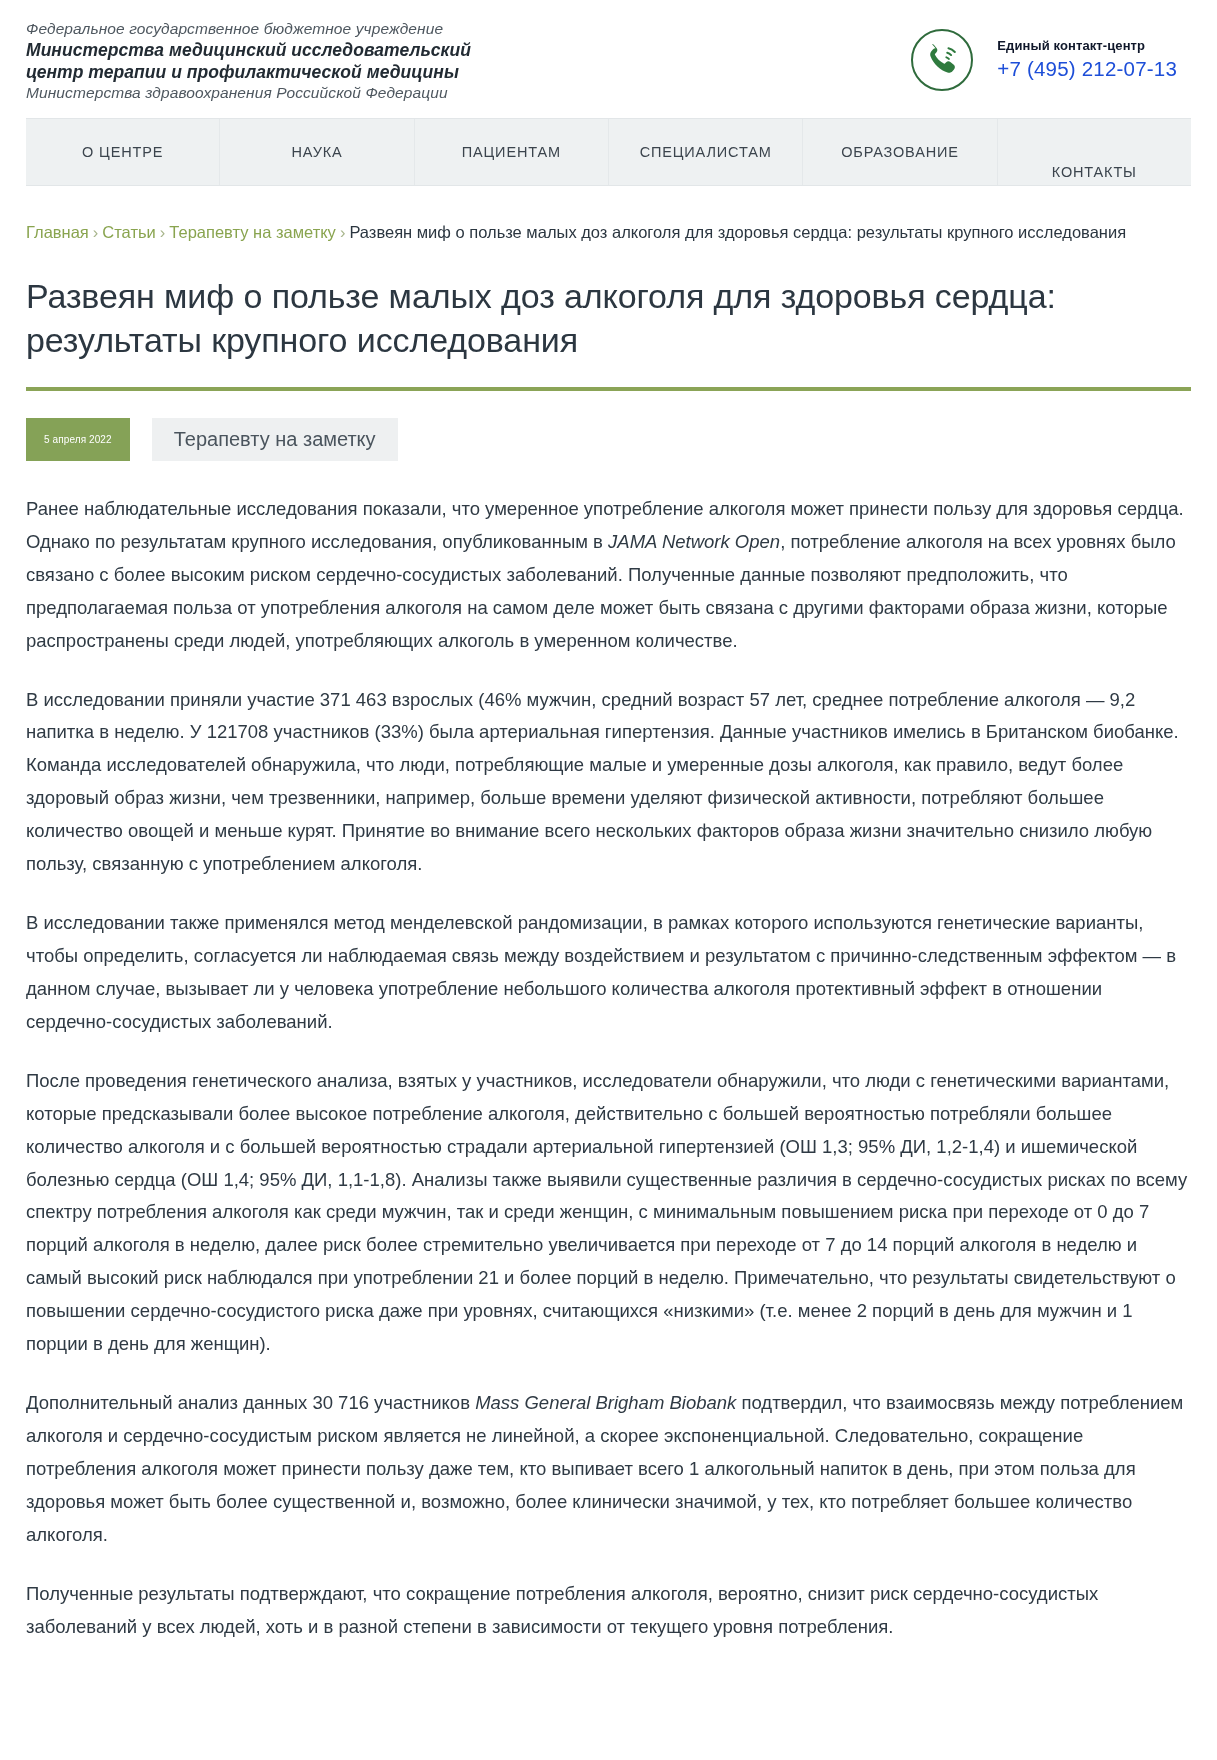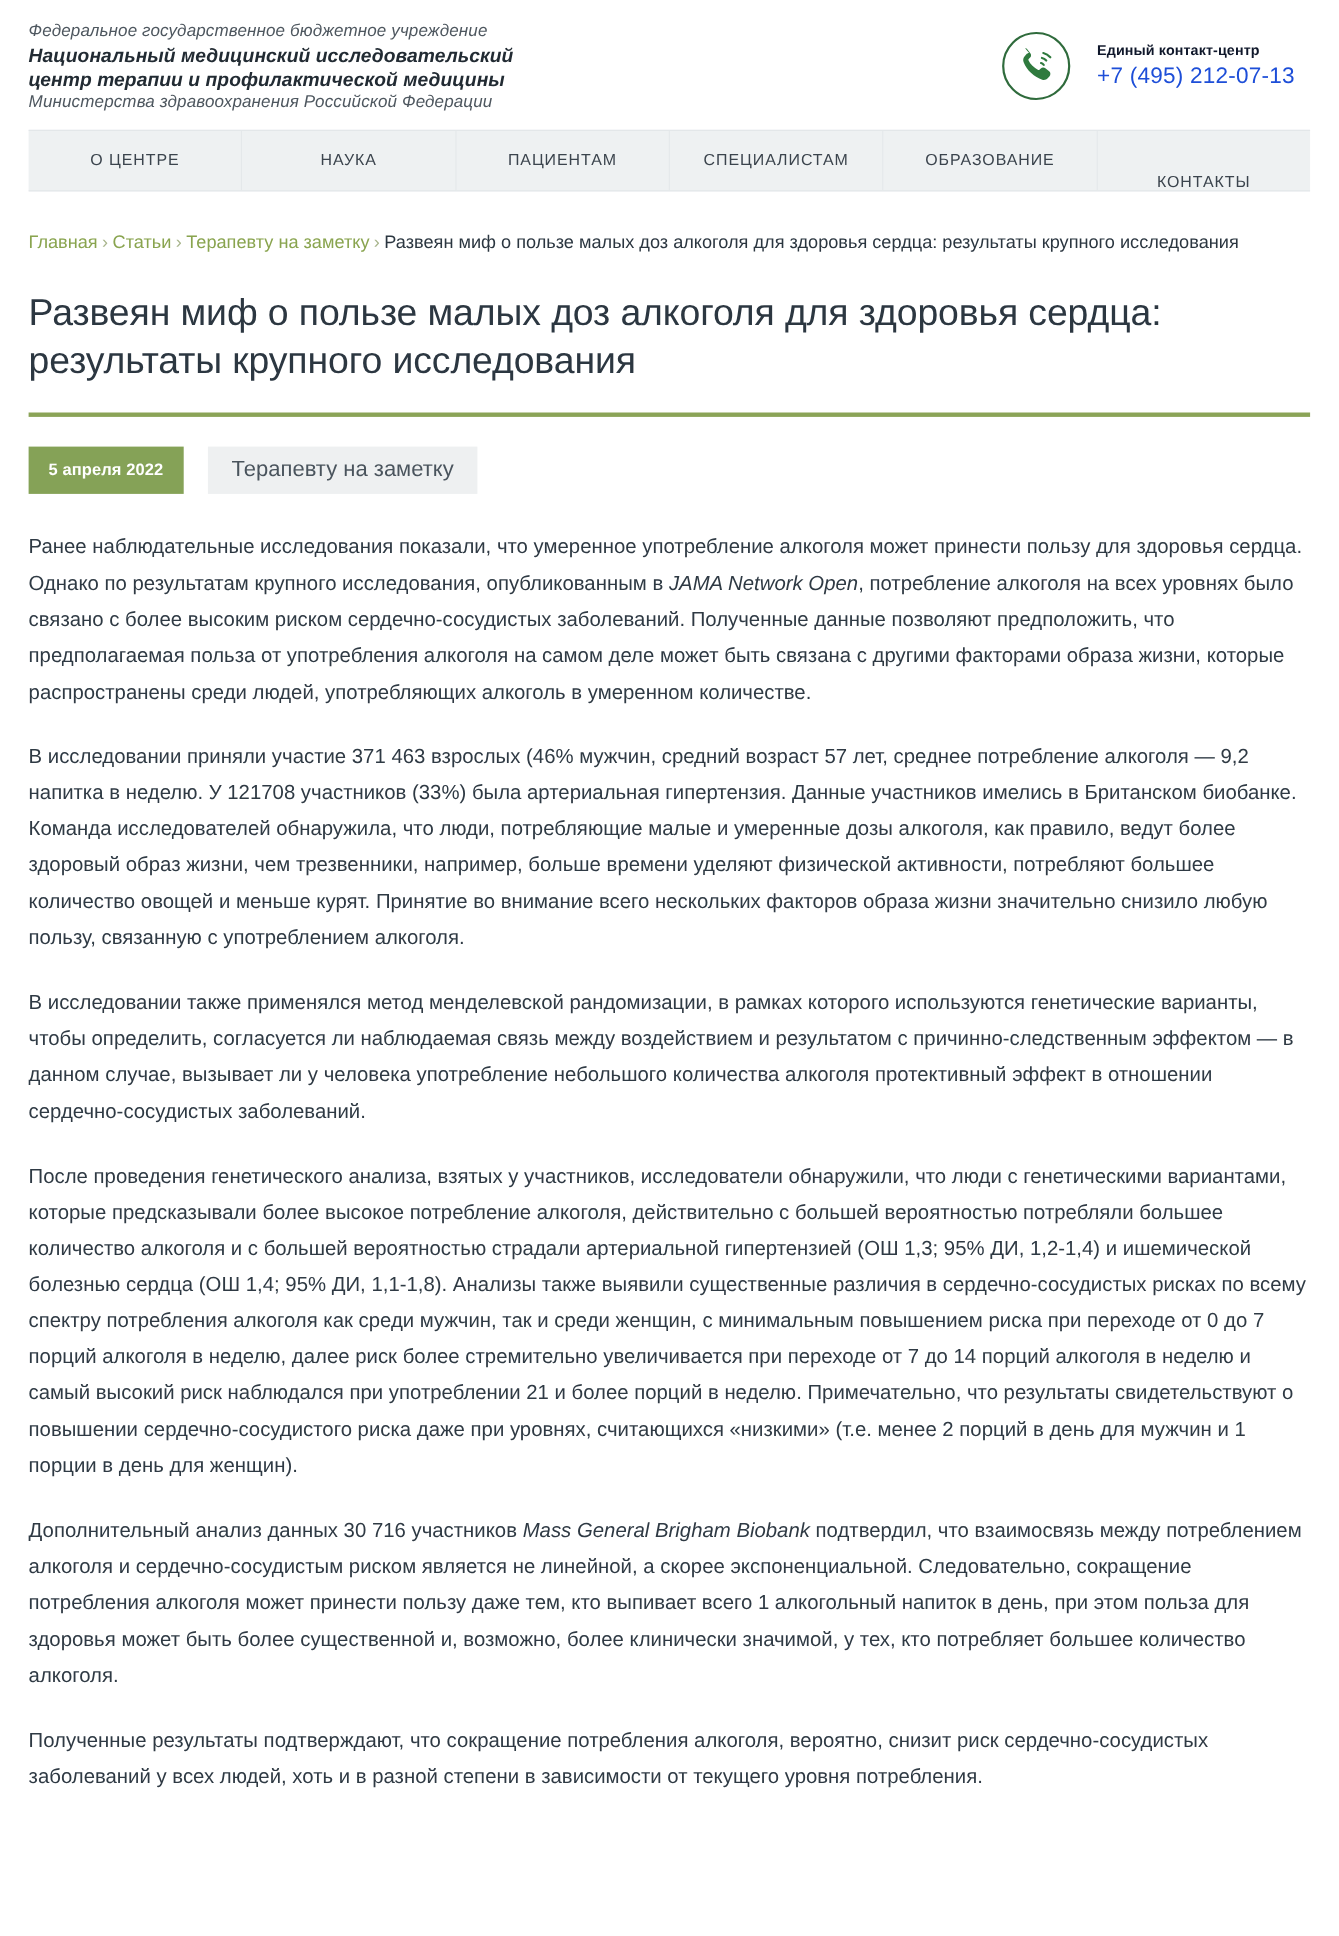--- a/index.html
+++ b/index.html
@@ -80,21 +80,21 @@
     letter-spacing: 0.2px;
   }
 
   
   .main-nav {
     display: flex;
     background: #eef1f2;
     border-top: 1px solid #e2e6e8;
     border-bottom: 1px solid #e2e6e8;
     margin: 0 26px;
-    height: 56px;
+    height: 68px;
   }
   .nav-item {
     flex: 1 1 0;
     display: flex;
     align-items: center;
     justify-content: center;
     font-size: 14.5px;
     letter-spacing: 0.85px;
     color: #3b444d;
     border-right: 1px solid #e4e8ea;
@@ -141,22 +141,22 @@
 
   .meta-row {
     display: flex;
     align-items: stretch;
     margin-top: 27px;
     gap: 22px;
   }
   .date-badge {
     background: #85a257;
     color: #ffffff;
-    font-weight: bold;
-    font-size: 15px;
+    font-weight: normal;
+    font-size: 10px;
     padding: 12px 18px;
     display: flex;
     align-items: center;
     letter-spacing: 0.1px;
   }
   .tag-badge {
     background: #eef0f1;
     color: #4a545d;
     font-size: 20px;
     padding: 10px 22px;
@@ -179,21 +179,21 @@
   .article-body em { }
 </style>
 </head>
 <body>
 
 <header class="site-header">
 
   <div class="brand">
     <div class="brand-text">
       <div class="brand-line">Федеральное государственное бюджетное учреждение</div>
-      <div class="brand-line strong">Национальный медицинский исследовательский</div>
+      <div class="brand-line strong">Министерства медицинский исследовательский</div>
       <div class="brand-line strong">центр терапии и профилактической медицины</div>
       <div class="brand-line">Министерства здравоохранения Российской Федерации</div>
     </div>
   </div>
 
   <div class="contact">
     <div class="phone-circle">
       <svg viewBox="0 0 40 40" width="38" height="38" aria-hidden="true">
         <path fill="#2f7a3e" d="M13.2 7.6c-1 0-2 .5-2.8 1.4l-1.6 1.8c-1.3 1.5-1.6 3.6-.8 5.6
              1.5 3.8 4 7.4 7.2 10.4 3.2 3 6.9 5.2 10.6 6.3 1.9.6 3.9.1 5.2-1.3l1.6-1.8

